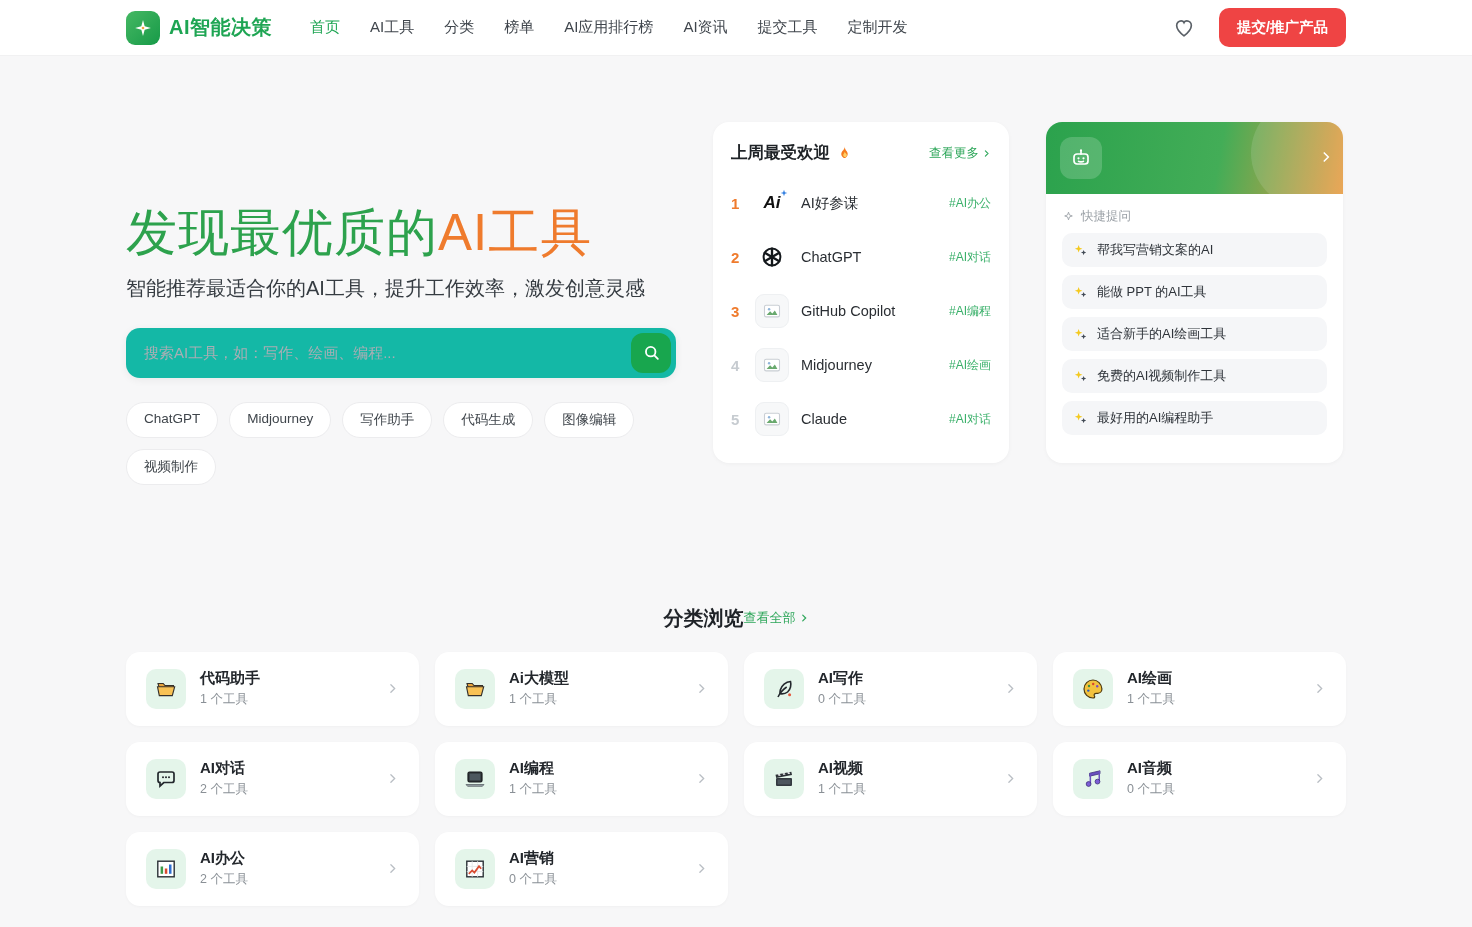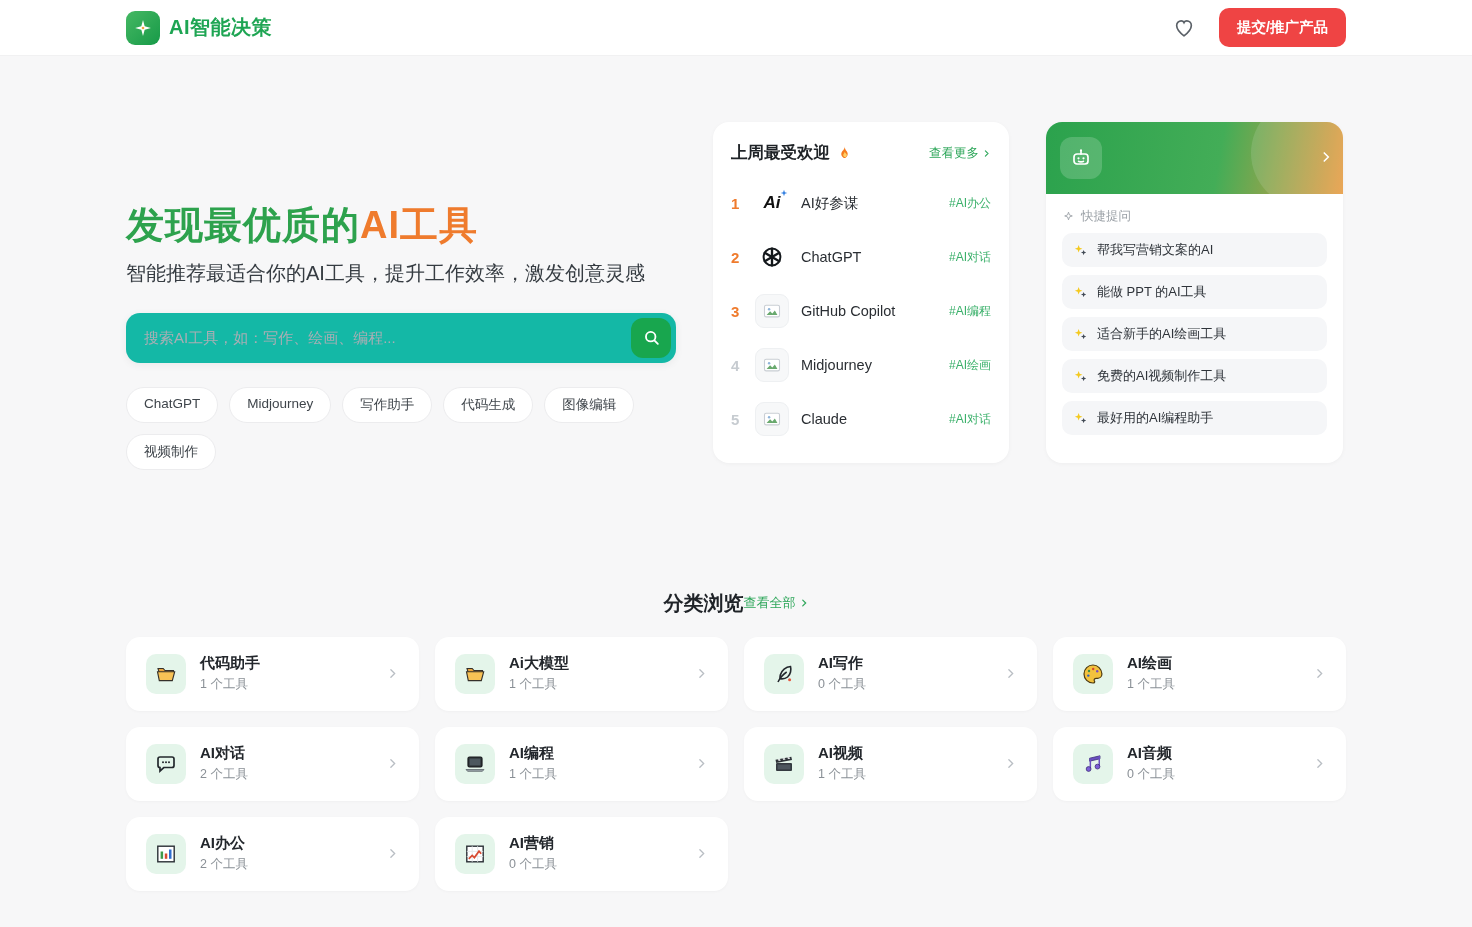--- a/index.html
+++ b/index.html
@@ -28,21 +28,21 @@
   .heart-btn { background:none; border:none; cursor:pointer; display:grid; place-items:center; }
   .submit-btn {
     background:#ef4444; color:#fff; border:none; cursor:pointer;
     font-size:14.5px; font-weight:600; padding:10px 18px; border-radius:10px;
     font-family:inherit;
   }
 
   
   .hero { display:flex; gap:37px; padding-top:66px; }
   .hero-left { width:550px; padding-top:82px; }
-  .hero-title { font-size:38px; font-weight:700; line-height:1.15; letter-spacing:1px; }
+  .hero-title { font-size:51px; font-weight:400; line-height:1.15; letter-spacing:1px; }
   .hero-title .green { color:#2da24d; }
   .hero-title .orange { color:#ef7b2d; }
   .hero-sub { margin-top:12px; font-size:20px; color:#363c42; }
   .search-wrap { position:relative; margin-top:26px; }
   .search-input {
     width:100%; height:50px; border:none; border-radius:14px;
     background:#14b8a6; box-shadow:0 2px 8px rgba(0,0,0,.06);
     padding:0 62px 0 18px; font-size:15px; color:#333; font-family:inherit;
   }
   .search-input::placeholder { color:#a9aeb4; }
@@ -122,20 +122,30 @@
   <div class="container">
     <div class="logo">
       <span class="logo-icon">
         <svg width="20" height="20" viewBox="0 0 24 24">
             <path d="M12 2.5 L14 10 L21.5 12 L14 14 L12 21.5 L10 14 L2.5 12 L10 10 Z" fill="#fff"></path>
             <circle cx="12" cy="12" r="1.6" fill="#f0a33c"></circle>
           </svg>
       </span>
       <span class="logo-text">AI智能决策</span>
     </div>
+    <nav class="nav">
+      <a class="nav-item active">首页</a>
+      <a class="nav-item">AI工具</a>
+      <a class="nav-item">分类</a>
+      <a class="nav-item">榜单</a>
+      <a class="nav-item">AI应用排行榜</a>
+      <a class="nav-item">AI资讯</a>
+      <a class="nav-item">提交工具</a>
+      <a class="nav-item">定制开发</a>
+    </nav>
     <div class="header-right">
       <button class="heart-btn">
         <svg width="22" height="22" viewBox="0 0 24 24" fill="none" stroke="#5a6067" stroke-width="1.8">
             <path d="M12 20.5C12 20.5 4 14.4 4 9.2 4 6.4 6.3 4.2 9 4.2c1.4 0 2.5.8 3 1.9.5-1.1 1.6-1.9 3-1.9 2.7 0 5 2.2 5 5 0 5.2-8 11.3-8 11.3z"></path>
           </svg>
       </button>
       <button class="submit-btn">提交/推广产品</button>
     </div>
   </div>
 </header>

